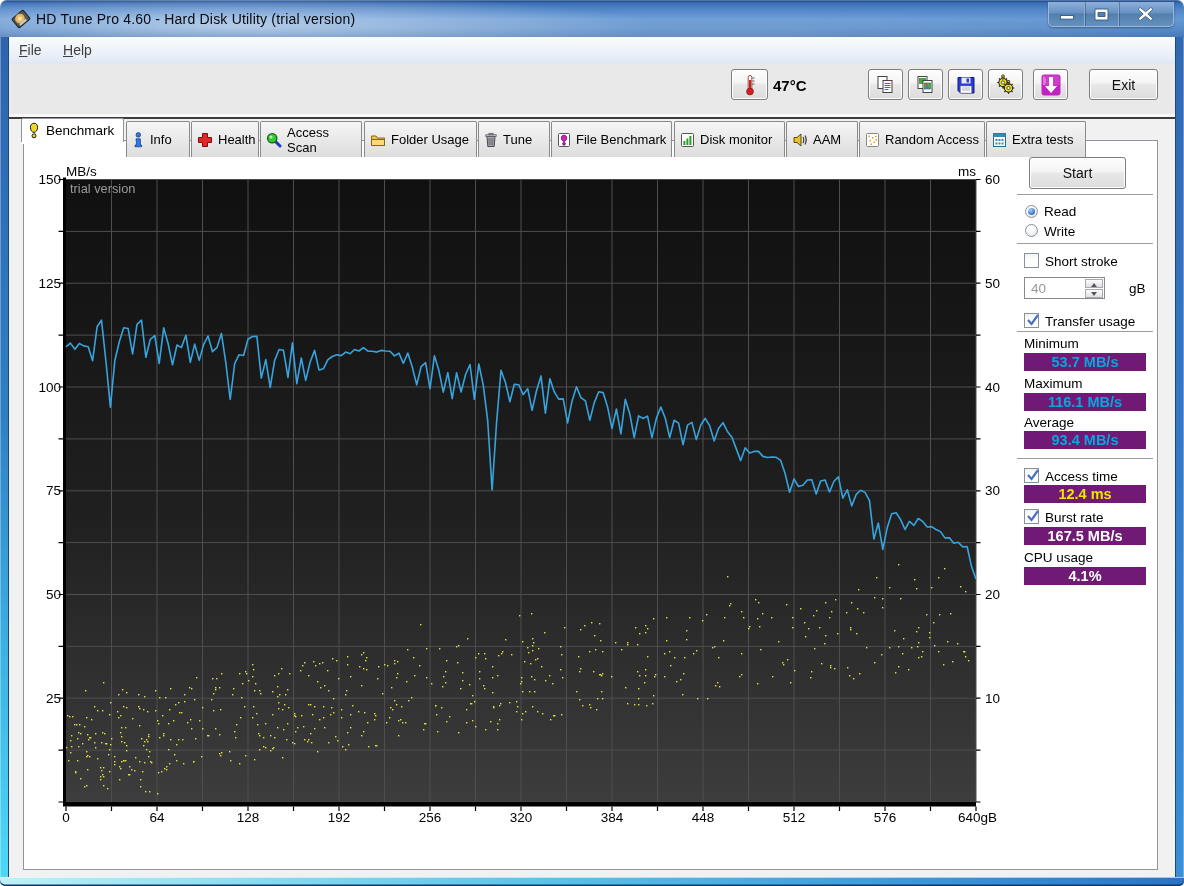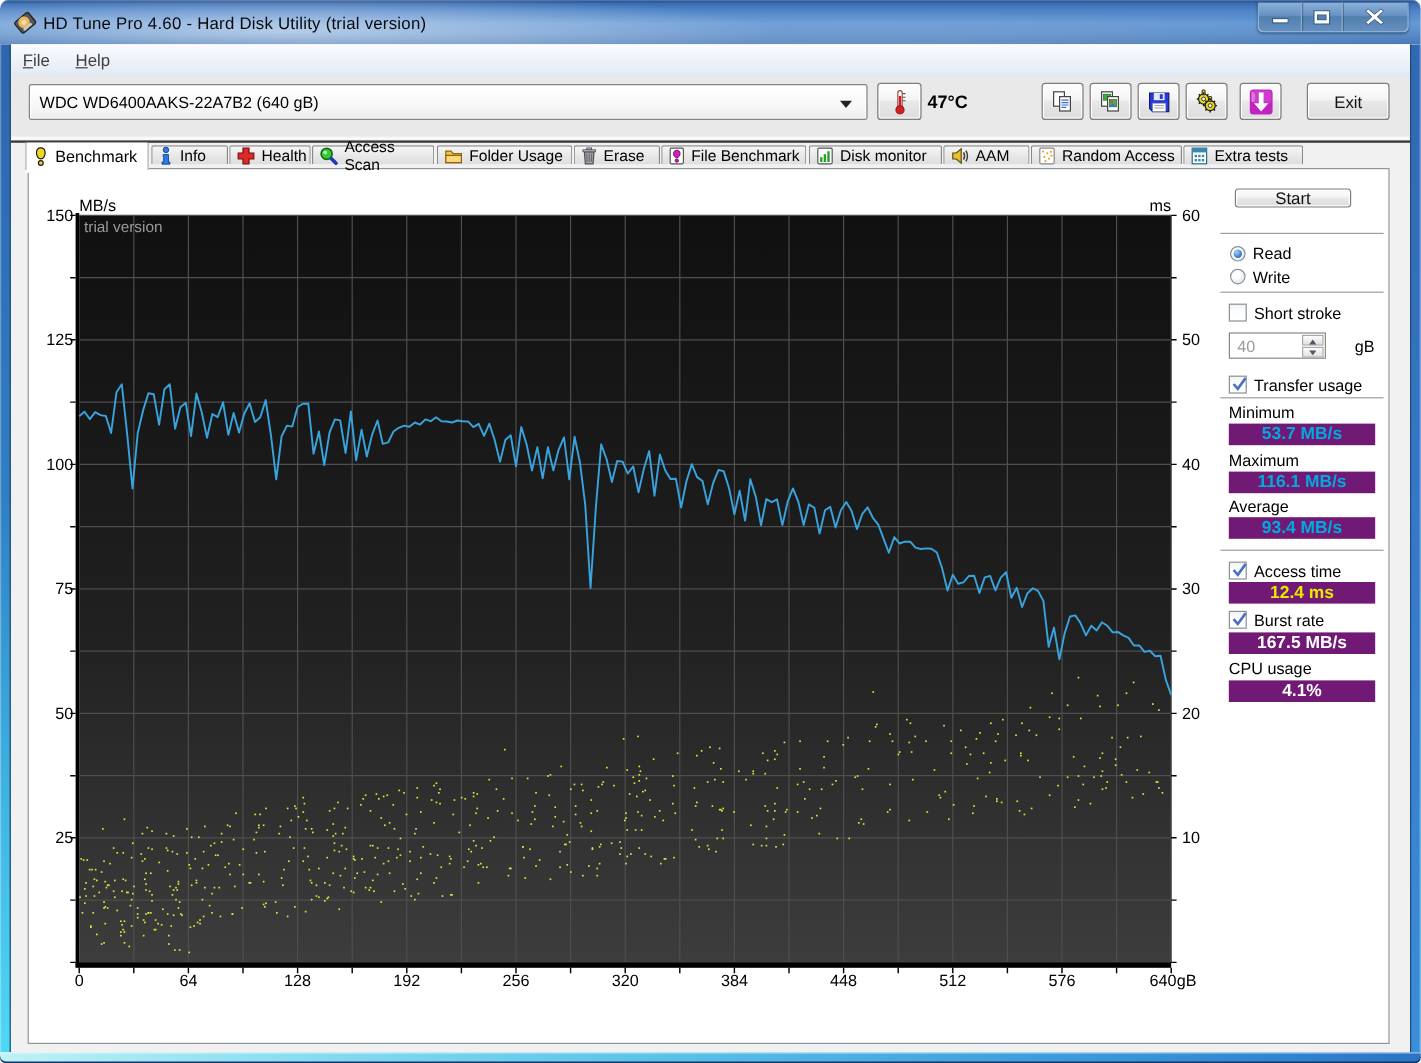--- a/index.html
+++ b/index.html
@@ -47,21 +47,21 @@
  font-size:14px;color:#111}
 
 #combo{left:24px;top:70px;width:699px;height:30px;border:1px solid #858585;border-radius:2px;
  background:linear-gradient(180deg,#ffffff 0%,#f6f6f6 70%,#eaeaea 100%);
  box-shadow:inset 0 0 0 1px #fdfdfd}
 #combo .txt{position:absolute;left:8px;top:7px;font-size:13.5px;color:#000}
 #combo .arr{position:absolute;right:12px;top:13px;width:0;height:0;
  border-left:5px solid transparent;border-right:5px solid transparent;border-top:6px solid #222}
 #temp{left:773px;top:77px;font-size:15px;font-weight:bold;color:#000}
 
-.tab{position:absolute;top:121px;height:16px;border:1px solid #898989;border-bottom:none;
+.tab{position:absolute;top:121px;height:36px;border:1px solid #898989;border-bottom:none;
  border-radius:2px 2px 0 0;background:linear-gradient(180deg,#f6f6f6,#e6e6e6 60%,#dedede);
  display:flex;align-items:center;font-size:13px;color:#000;gap:5px;padding-left:5px}
 .tab svg{flex:0 0 auto}
 #tab0{top:118px;height:24px;background:#fff;z-index:5;box-shadow:0 2px 0 #fff;
  border-color:#8f959d;font-size:13.5px}
 
 #page{left:23px;top:140px;width:1135px;height:730px;background:#fff;border:1.5px solid #8f959d}
 #chartsvg{left:0;top:0;width:1184px;height:886px;z-index:2}
 
 .rp{position:absolute;z-index:3}
@@ -110,24 +110,20 @@
 <div id="menubar" class="abs">
  <div class="mitem" style="left:10px"><u>F</u>ile</div>
  <div class="mitem" style="left:54px"><u>H</u>elp</div>
 </div>
 <div id="toolbar" class="abs"></div>
 <div id="tb-hi" class="abs"></div>
 <div id="tb-line" class="abs"></div>
 <div id="bleft" class="abs"></div>
 <div id="bright" class="abs"></div>
 <div id="bbot" class="abs"></div>
-<div id="combo" class="abs">
-      <div class="txt">WDC WD6400AAKS-22A7B2 (640 gB)</div>
-      <div class="arr"></div>
-    </div>
 <div class="btn" style="left:731px;top:69px;width:37px;height:31px">
  <svg width="18" height="22" viewBox="0 0 18 22">
   <rect x="7.2" y="1.5" width="3.6" height="14" rx="1.8" fill="#fff" stroke="#9a4a4a" stroke-width="1"></rect>
   <rect x="8" y="6" width="2" height="10" fill="#d02020"></rect>
   <circle cx="9" cy="17.5" r="3.4" fill="#d02020" stroke="#8a1a1a" stroke-width="0.8"></circle>
   <line x1="11.2" y1="4" x2="13.6" y2="4" stroke="#555" stroke-width="0.9"></line>
   <line x1="11.2" y1="7" x2="13.6" y2="7" stroke="#555" stroke-width="0.9"></line>
   <line x1="11.2" y1="10" x2="13.6" y2="10" stroke="#555" stroke-width="0.9"></line>
  </svg>
 </div>
@@ -235,21 +231,21 @@
  <svg width="14" height="16" viewBox="0 0 14 16">
         <path d="M3 4.5 H11 L10.2 14.5 H3.8 Z" fill="#a8a8b0" stroke="#4a4a52"></path>
         <rect x="1.8" y="2.8" width="10.4" height="1.7" fill="#c8c8d0" stroke="#4a4a52" stroke-width="0.7"></rect>
         <rect x="5" y="1.3" width="4" height="1.5" fill="#c8c8d0" stroke="#4a4a52" stroke-width="0.7"></rect>
         <g stroke="#6a6a72" stroke-width="1">
           <line x1="5" y1="6" x2="5.3" y2="13"></line>
           <line x1="7" y1="6" x2="7" y2="13"></line>
           <line x1="9" y1="6" x2="8.7" y2="13"></line>
         </g>
       </svg>
- <span>Erase</span>
+ <span>Tune</span>
     </div>
 <div class="tab" style="left:551px;width:121px">
  <svg width="14" height="16" viewBox="0 0 14 16">
         <rect x="1.5" y="1.5" width="11" height="13" rx="1" fill="#fff" stroke="#555"></rect>
         <path d="M7 3.2 C8.8 3.2 9.7 4.4 9.7 6 C9.7 7.8 8.5 9.4 7 9.4 C5.5 9.4 4.3 7.8 4.3 6 C4.3 4.4 5.2 3.2 7 3.2 Z" fill="#d020c0" stroke="#6a0a60" stroke-width="0.8"></path>
         <circle cx="7" cy="11.8" r="1.4" fill="#d020c0" stroke="#6a0a60" stroke-width="0.8"></circle>
       </svg>
  <span>File Benchmark</span>
     </div>
 <div class="tab" style="left:674px;width:111px">
@@ -1001,21 +997,21 @@
       <rect x="140" y="786" width="1.4" height="1.4" fill="#e3e33c"></rect>
       <rect x="80" y="778" width="1.4" height="1.4" fill="#e3e33c"></rect>
       <rect x="75" y="771" width="1.4" height="1.4" fill="#e3e33c"></rect>
       <rect x="139" y="761" width="1.4" height="1.4" fill="#e3e33c"></rect>
       <rect x="107" y="788" width="1.4" height="1.4" fill="#e3e33c"></rect>
       <rect x="102" y="732" width="1.4" height="1.4" fill="#e3e33c"></rect>
       <rect x="129" y="766" width="1.4" height="1.4" fill="#e3e33c"></rect>
       <rect x="110" y="744" width="1.4" height="1.4" fill="#e3e33c"></rect>
 <polyline points="66.0,346.9 70.4,343.1 74.9,349.3 79.3,343.5 83.8,345.9 88.2,346.7 92.6,360.8 97.1,326.8 101.5,320.2 106.0,362.0 110.4,407.1 114.8,360.8 119.3,341.8 123.7,327.7 128.1,328.5 132.6,353.9 137.0,324.4 141.5,320.2 145.9,357.3 150.3,339.3 154.8,335.7 159.2,363.5 163.7,327.9 168.1,343.5 172.5,364.8 177.0,345.0 181.4,347.6 185.9,335.2 190.3,362.4 194.7,344.1 199.2,360.4 203.6,344.6 208.0,336.0 212.5,351.7 216.9,347.7 221.4,333.4 225.8,362.7 230.2,399.5 234.7,363.5 239.1,354.7 243.6,355.5 248.0,339.2 252.4,336.5 256.9,336.4 261.3,378.1 265.8,359.6 270.2,387.5 274.6,360.6 279.1,349.5 283.5,350.3 288.0,377.5 292.4,342.8 296.8,383.6 301.3,358.0 305.7,380.4 310.1,362.2 314.6,350.4 319.0,369.9 323.5,368.7 327.9,359.6 332.3,356.5 336.8,354.7 341.2,355.6 345.7,352.1 350.1,353.8 354.5,349.5 359.0,351.0 363.4,347.7 367.9,351.1 372.3,351.3 376.7,352.1 381.2,350.4 385.6,351.0 390.0,351.2 394.5,355.9 398.9,353.2 403.4,363.3 407.8,353.1 412.2,366.7 416.7,384.9 421.1,366.7 425.6,362.7 430.0,388.6 434.4,355.8 438.9,370.6 443.3,392.1 447.8,372.6 452.2,398.6 456.6,372.7 461.1,392.0 465.5,374.8 470.0,364.5 474.4,399.4 478.8,364.0 483.3,385.4 487.7,420.7 492.1,490.0 496.6,422.2 501.0,370.2 505.5,382.7 509.9,401.7 514.3,384.2 518.8,384.7 523.2,394.6 527.7,388.7 532.1,410.3 536.5,390.8 541.0,375.9 545.4,413.1 549.9,378.7 554.3,391.9 558.7,399.1 563.2,398.9 567.6,422.9 572.0,401.2 576.5,386.8 580.9,397.6 585.4,400.9 589.8,420.3 594.2,402.9 598.7,391.7 603.1,392.6 607.6,407.1 612.0,428.5 616.4,409.0 620.9,433.9 625.3,399.3 629.8,413.9 634.2,437.7 638.6,415.9 643.1,418.5 647.5,416.1 652.0,437.6 656.4,418.1 660.8,407.0 665.3,418.2 669.7,437.5 674.1,420.3 678.6,423.1 683.0,444.7 687.5,425.2 691.9,422.4 696.3,439.6 700.8,425.0 705.2,418.3 709.7,425.8 714.1,440.9 718.5,428.5 723.0,422.7 727.4,431.5 731.9,437.2 736.3,448.9 740.7,460.6 745.2,447.7 749.6,452.9 754.0,451.4 758.5,451.4 762.9,456.4 767.4,457.5 771.8,457.0 776.2,457.3 780.7,460.4 785.1,473.5 789.6,492.2 794.0,478.9 798.4,486.5 802.9,485.3 807.3,480.0 811.8,479.8 816.2,494.1 820.6,481.1 825.1,479.9 829.5,492.0 834.0,481.3 838.4,476.9 842.8,498.1 847.3,489.8 851.7,505.9 856.1,494.6 860.6,490.2 865.0,492.4 869.5,500.7 873.9,539.0 878.3,523.0 882.8,549.4 887.2,527.8 891.7,513.7 896.1,512.8 900.5,519.4 905.0,529.5 909.4,521.4 913.9,525.4 918.3,518.5 922.7,521.4 927.2,527.0 931.6,526.6 936.0,529.5 940.5,531.6 944.9,537.9 949.4,537.8 953.8,543.2 958.2,542.3 962.7,546.9 967.1,546.5 971.6,566.8 976.0,579.1" fill="none" stroke="#38a3dc" stroke-width="1.6" stroke-linejoin="round"></polyline>
 </svg>
-<div class="btn" style="left:1029px;top:157px;width:97px;height:16px;z-index:3">Start</div>
+<div class="btn" style="left:1029px;top:157px;width:97px;height:32px;z-index:3">Start</div>
 <div class="sep" style="top:194px"></div>
 <div class="radio" style="top:205px">
       <div class="rdot"></div>
     </div>
 <div class="rlab" style="left:1044px;top:204px">Read</div>
 <div class="radio" style="top:224px"></div>
 <div class="rlab" style="left:1044px;top:224px">Write</div>
 <div class="sep" style="top:243px"></div>
 <div class="cb" style="top:253px"></div>
 <div class="rlab" style="left:1045px;top:254px">Short stroke</div>

